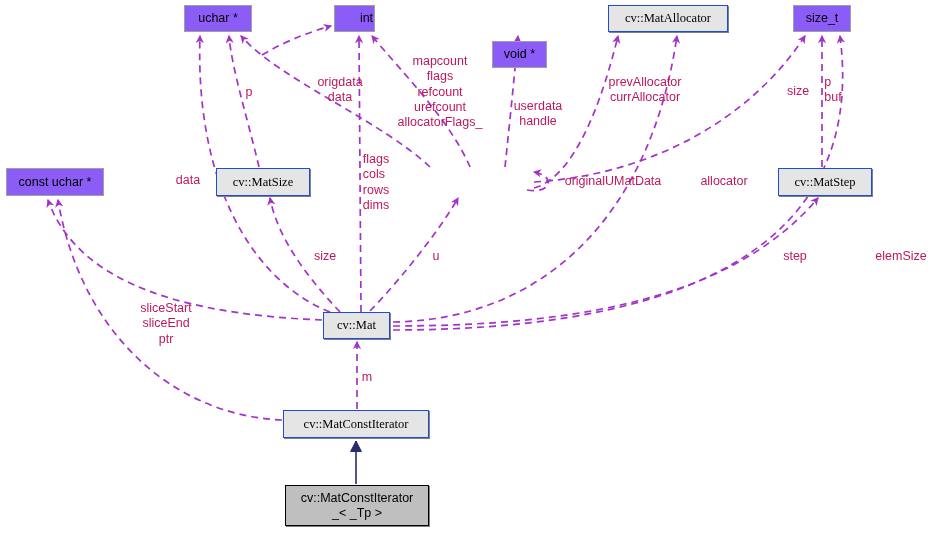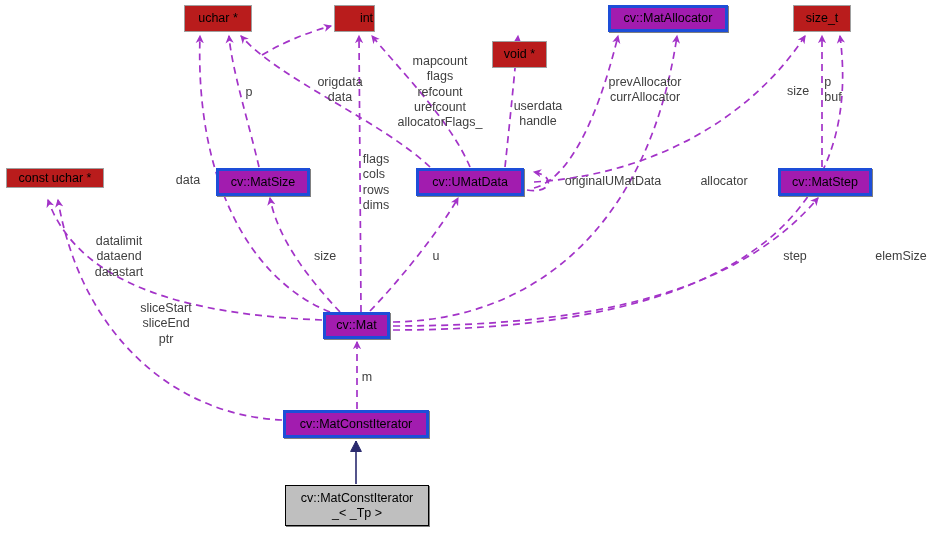--- a/index.html
+++ b/index.html
@@ -30,36 +30,37 @@
     justify-content: center;
     text-align: center;
     font-size: 12.5px;
     color: #000000;
     line-height: 1.18;
     white-space: pre-line;
     background: #ffffff;
   }
   .node.plain {
     border: 1px solid #a0a0a0;
-    background: #b91c1c;
+    background: #8b5cf6;
   }
   .node.klass {
-    border: 3px solid #1d4ed8;
+    border: 1px solid #1d4ed8;
     box-shadow: 1px 1px 0 0 #808080;
-    background: #a21caf;
+    background: #e5e5e5;
+    font-family: Liberation Serif, serif;
   }
   .node.focus {
     border: 1px solid #000000;
     box-shadow: 1px 1px 0 0 #808080;
     background: #bfbfbf;
   }
   .edge-label {
     position: absolute;
     font-size: 12.5px;
-    color: #404040;
+    color: #be185d;
     line-height: 1.22;
     white-space: pre-line;
     text-align: center;
     transform: translate(-50%, -50%);
     pointer-events: none;
   }
   .edge-label.align-left { text-align: left; }
 </style>
 </head>
 <body>
@@ -125,25 +126,24 @@
   <div class="node plain" style="left:184px; top:5px; width:68px; height:27px;">uchar *</div>
 
   <div class="node plain" style="left:334px; top:5px; width:41px; height:27px;padding-left:24px;">int</div>
 
   <div class="node plain" style="left:492px; top:5px; width:55px; height:27px;margin-top:36px;">void *</div>
 
   <div class="node klass" style="left:608px; top:5px; width:120px; height:27px;">cv::MatAllocator</div>
 
   <div class="node plain" style="left:793px; top:5px; width:58px; height:27px;">size_t</div>
 
-  <div class="node plain" style="left:6px; top:168px; width:98px; height:20px;">const uchar *</div>
+  <div class="node plain" style="left:6px; top:168px; width:98px; height:28px;">const uchar *</div>
 
   <div class="node klass" style="left:216px; top:168px; width:94px; height:28px;">cv::MatSize</div>
 
-  <div class="node klass" style="left:416px; top:168px; width:108px; height:28px;">cv::UMatData</div>
 
   <div class="node klass" style="left:778px; top:168px; width:94px; height:28px;">cv::MatStep</div>
 
   <div class="node klass" style="left:323px; top:312px; width:67px; height:27px;">cv::Mat</div>
 
   <div class="node klass" style="left:283px; top:410px; width:146px; height:28px;">cv::MatConstIterator</div>
 
   <div class="node focus" style="left:285px; top:485px; width:144px; height:41px;">cv::MatConstIterator
 _&lt; _Tp &gt;</div>
 
@@ -173,23 +173,20 @@
 
   <div class="edge-label align-left" style="left:376px; top:182px;">flags
 cols
 rows
 dims</div>
 
   <div class="edge-label" style="left:597px; top:182px;margin-left:16px;">originalUMatData</div>
 
   <div class="edge-label" style="left:724px; top:182px;">allocator</div>
 
-  <div class="edge-label" style="left:119px; top:257px;">datalimit
-dataend
-datastart</div>
 
   <div class="edge-label" style="left:325px; top:257px;">size</div>
 
   <div class="edge-label" style="left:436px; top:257px;">u</div>
 
   <div class="edge-label" style="left:795px; top:257px;">step</div>
 
   <div class="edge-label" style="left:901px; top:257px;">elemSize</div>
 
   <div class="edge-label" style="left:166px; top:324px;">sliceStart

